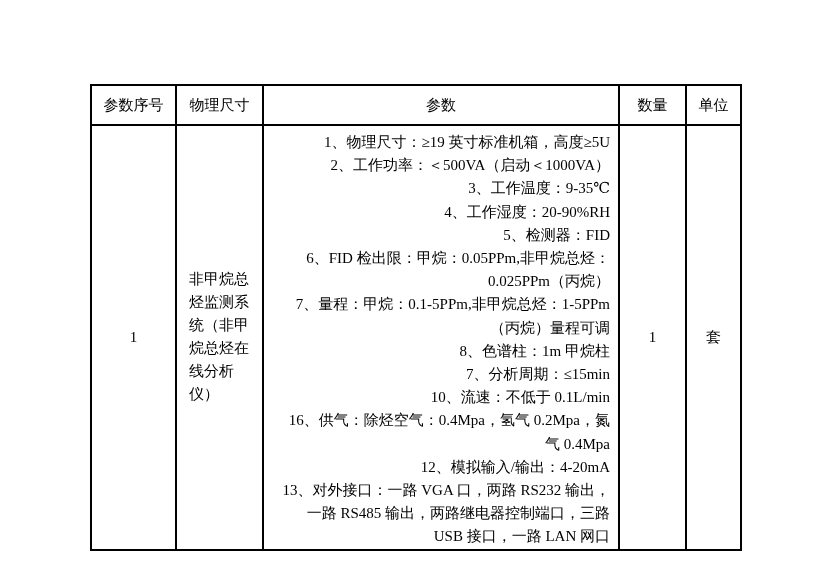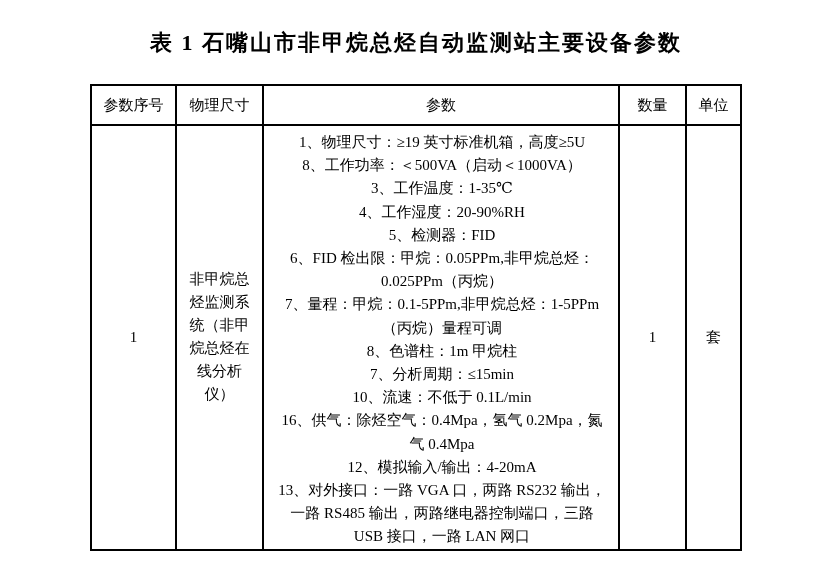--- a/index.html
+++ b/index.html
@@ -36,40 +36,38 @@
     border: 2px solid #000000;
     font-weight: normal;
     vertical-align: middle;
     overflow: hidden;
   }
   tr.head-row { height: 40px; }
   tr.body-row { height: 418px; }
   th.hd { text-align: center; padding: 2px; }
   td.c-index, td.c-qty, td.c-unit { text-align: center; }
   td.c-device {
-    text-align: center;
     padding: 0 12px;
     line-height: 23px;
     word-break: normal;
     line-break: strict;
   }
   td.c-params {
     vertical-align: top;
     padding: 5px 8px 0 10px;
     line-height: 23.2px;
     text-align: left;
   }
-  td.c-params .param-line { text-align: center; }
+  td.c-params .param-line { text-align: right; }
 </style>
 </head>
 <body>
 
 <div class="page">
 
-  <div class="doc-title">表 1 石嘴山市非甲烷总烃自动监测站主要设备参数</div>
 
   <table class="equip">
     <colgroup>
       <col style="width:85px">
       <col style="width:87px">
       <col style="width:356px">
       <col style="width:67px">
       <col style="width:55px">
     </colgroup>
     <tbody>
@@ -78,22 +76,22 @@
         <th class="hd">物理尺寸</th>
         <th class="hd">参数</th>
         <th class="hd">数量</th>
         <th class="hd">单位</th>
       </tr>
       <tr class="body-row">
         <td class="c-index">1</td>
         <td class="c-device">非甲烷总烃监测系统（非甲烷总烃在线分析仪）</td>
         <td class="c-params">
             <div class="param-line">1、物理尺寸：≥19 英寸标准机箱，高度≥5U</div>
-            <div class="param-line">8、工作功率：＜500VA（启动＜1000VA）</div>
-            <div class="param-line">3、工作温度：1-35℃</div>
+            <div class="param-line">2、工作功率：＜500VA（启动＜1000VA）</div>
+            <div class="param-line">3、工作温度：9-35℃</div>
             <div class="param-line">4、工作湿度：20-90%RH</div>
             <div class="param-line">5、检测器：FID</div>
             <div class="param-line">6、FID 检出限：甲烷：0.05PPm,非甲烷总烃：0.025PPm（丙烷）</div>
             <div class="param-line">7、量程：甲烷：0.1-5PPm,非甲烷总烃：1-5PPm（丙烷）量程可调</div>
             <div class="param-line">8、色谱柱：1m 甲烷柱</div>
             <div class="param-line">7、分析周期：≤15min</div>
             <div class="param-line">10、流速：不低于 0.1L/min</div>
             <div class="param-line">16、供气：除烃空气：0.4Mpa，氢气 0.2Mpa，氮气 0.4Mpa</div>
             <div class="param-line">12、模拟输入/输出：4-20mA</div>
             <div class="param-line">13、对外接口：一路 VGA 口，两路 RS232 输出，一路 RS485 输出，两路继电器控制端口，三路 USB 接口，一路 LAN 网口</div>

